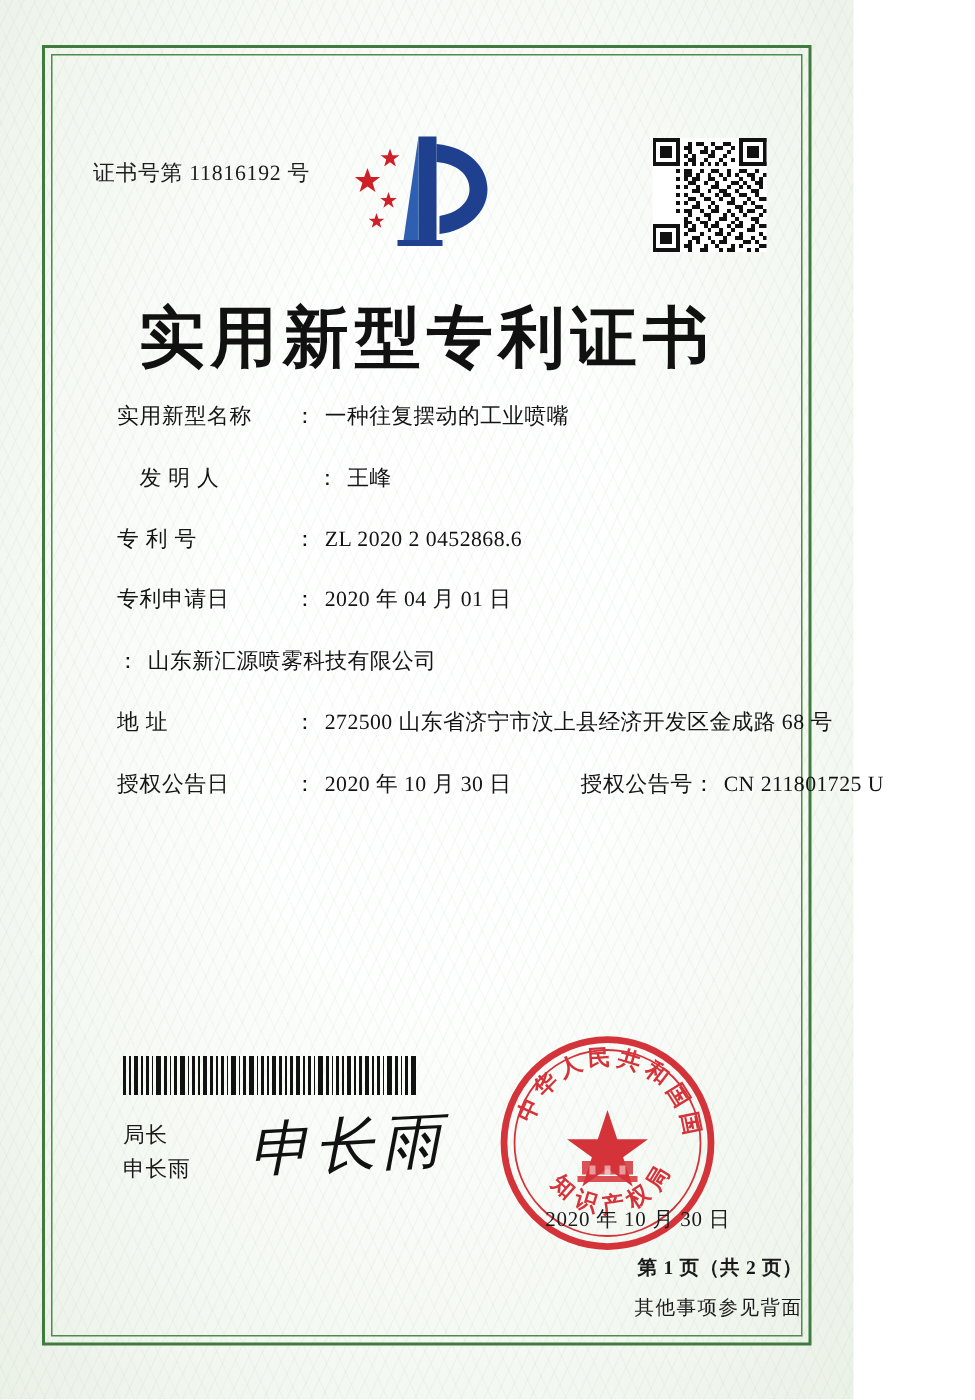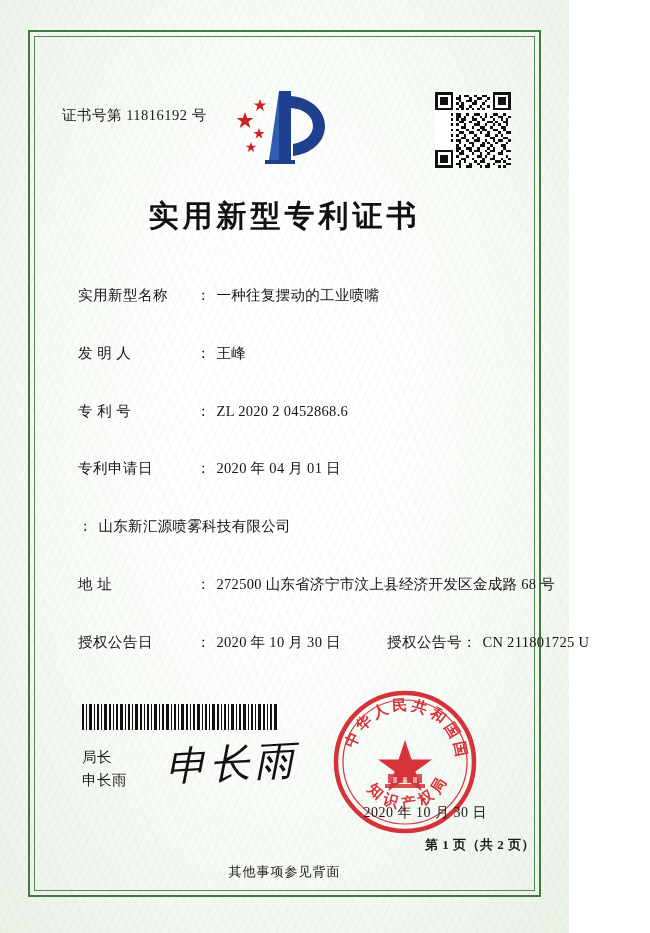--- a/index.html
+++ b/index.html
@@ -67,21 +67,21 @@
     left: 0; right: 0; top: 50px;
     display: flex; justify-content: center;
   }
   .logo svg { display: block; }
 
   
   .title {
     position: absolute;
     left: 0; right: 0; top: 160px;
     text-align: center;
-    font-size: 30px;
+    font-size: 44px;
     font-weight: bold;
     letter-spacing: 4px;
     color: #111;
     font-family: "Liberation Serif", "DejaVu Serif", serif;
   }
 
   
   .fields {
     position: absolute;
     left: 44px; right: 40px; top: 232px;
@@ -96,24 +96,25 @@
     white-space: nowrap;
   }
   .field-label {
     width: 118px;
     flex: 0 0 118px;
     letter-spacing: 0.5px;
   }
   .field-label.spread {
     display: flex;
     justify-content: space-between;
+    margin-left: 15px;
   }
   .field-label.spread > span { display: inline-block; }
   .field-colon { margin-right: 6px; }
-  .field-value { letter-spacing: 0.3px; margin-top: 17px; }
+  .field-value { letter-spacing: 0.3px; }
   .field-row.double .second-label {
     margin-left: 46px;
     letter-spacing: 0.5px;
   }
 
   
   .paras {
     position: absolute;
     left: 44px; right: 40px; top: 500px;
     font-size: 13.6px;
@@ -171,21 +172,21 @@
     left: 0; right: 0; top: 800px;
     text-align: right;
     font-size: 13px;
     color: #1a1a1a;
     letter-spacing: 0.5px;
     font-weight: bold;
   }
   .footer-note {
     position: absolute;
     left: 0; right: 0; bottom: 10px;
-    text-align: center;
+    text-align: right;
     font-size: 13px;
     color: #1a1a1a;
     letter-spacing: 1px;
   }
 </style>
 </head>
 <body>
 
 <div class="page">
   <div class="border-outer"></div>

